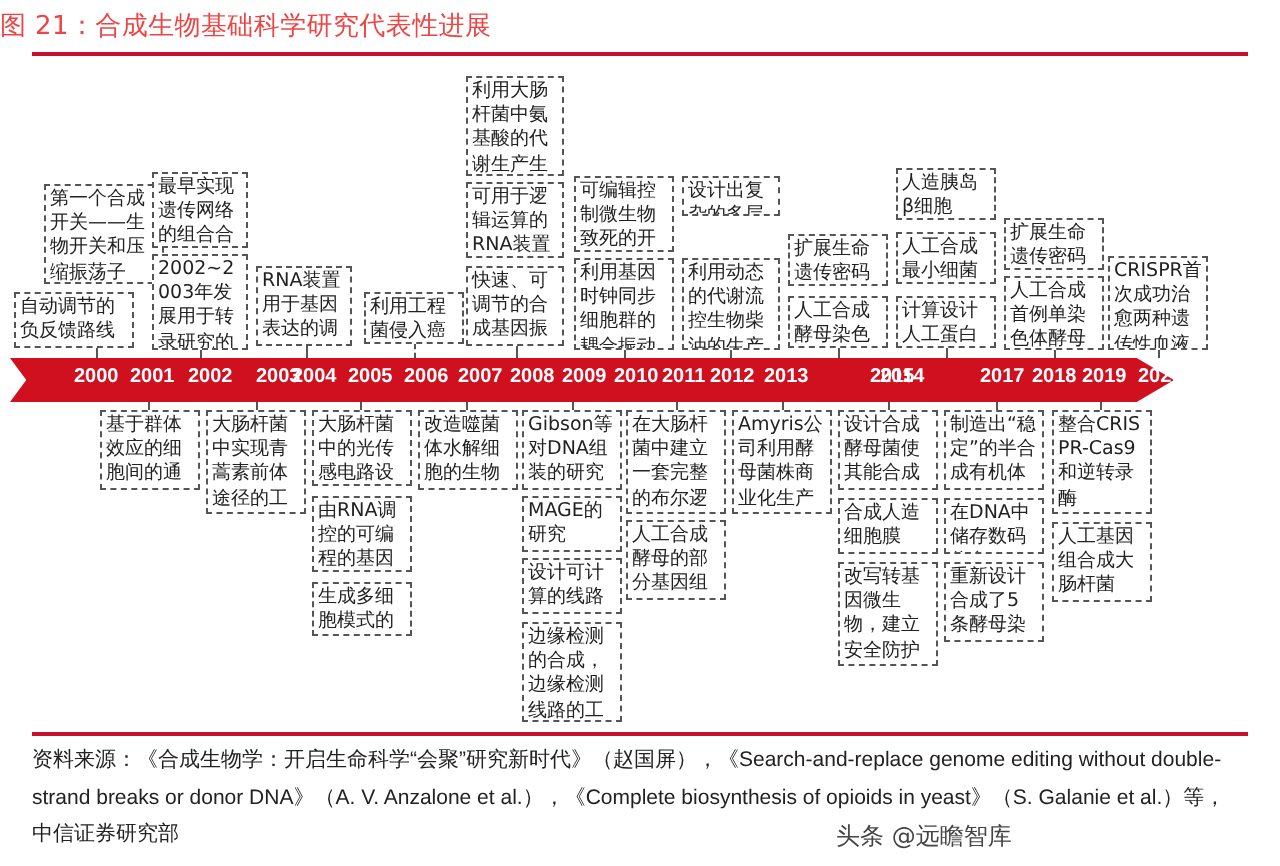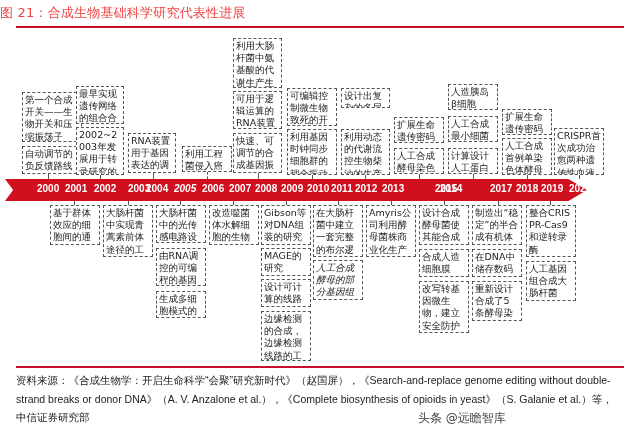--- a/index.html
+++ b/index.html
@@ -29,21 +29,21 @@
   .source { position: absolute; left: 16px; top: 371px; width: 600px; font-size: 10.5px; line-height: 18.5px; color: #222; font-family: "Liberation Sans", "DejaVu Sans", sans-serif; }
   .watermark { position: absolute; left: 418px; top: 410px; font-size: 12px; color: #444; font-family: "DejaVu Sans", sans-serif; }
 </style>
 </head>
 <body>
 
 <div class="title">图 21：合成生物基础科学研究代表性进展</div>
 <div class="title-rule"></div>
 
 <div class="box" style="left:22px;top:92px;width:60px;height:50px;">第一个合成开关——生物开关和压缩振荡子</div>
-<div class="box" style="left:22px;top:146px;width:60px;height:28px;">自动调节的负反馈路线</div>
+<div class="box" style="left:7px;top:146px;width:60px;height:28px;">自动调节的负反馈路线</div>
 <div class="connector" style="left:48px;top:174px;height:5px;"></div>
 
 <div class="box" style="left:76px;top:86px;width:48px;height:38px;">最早实现遗传网络的组合合成</div>
 <div class="box" style="left:76px;top:127px;width:48px;height:48px;">2002~2003年发展用于转录研究的合成路线</div>
 <div class="connector" style="left:100px;top:175px;height:4px;"></div>
 
 <div class="box" style="left:128px;top:133px;width:48px;height:40px;">RNA装置用于基因表达的调控模块</div>
 <div class="connector" style="left:153px;top:173px;height:6px;"></div>
 
 <div class="box" style="left:182px;top:146px;width:50px;height:26px;">利用工程菌侵入癌细胞</div>
@@ -77,21 +77,21 @@
 
 <div class="box" style="left:554px;top:128px;width:50px;height:47px;">CRISPR首次成功治愈两种遗传性血液病</div>
 <div class="connector" style="left:579px;top:175px;height:4px;"></div>
 
 <div class="band"></div>
 <div class="year" style="left:37px;">2000</div>
 <div class="year" style="left:65px;">2001</div>
 <div class="year" style="left:94px;">2002</div>
 <div class="year" style="left:128px;">2003</div>
 <div class="year" style="left:146px;">2004</div>
-<div class="year" style="left:174px;font-style:italic;">2005</div>
+<div class="year" style="left:174px;">2005</div>
 <div class="year" style="left:202px;">2006</div>
 <div class="year" style="left:229px;">2007</div>
 <div class="year" style="left:255px;">2008</div>
 <div class="year" style="left:281px;text-align:right;">2009</div>
 <div class="year" style="left:307px;">2010</div>
 <div class="year" style="left:331px;">2011</div>
 <div class="year" style="left:355px;">2012</div>
 <div class="year" style="left:382px;">2013</div>
 <div class="year" style="left:408px;margin-left:32px;">2014</div>
 <div class="year" style="left:435px;text-align:center;">2015</div>
@@ -116,21 +116,21 @@
 <div class="box" style="left:209px;top:205px;width:50px;height:40px;">改造噬菌体水解细胞的生物膜</div>
 
 <div class="connector" style="left:286px;top:201px;height:5px;"></div>
 <div class="box" style="left:261px;top:205px;width:50px;height:40px;">Gibson等对DNA组装的研究</div>
 <div class="box" style="left:261px;top:248px;width:50px;height:28px;">MAGE的研究</div>
 <div class="box" style="left:261px;top:279px;width:50px;height:28px;">设计可计算的线路</div>
 <div class="box" style="left:261px;top:311px;width:50px;height:50px;">边缘检测的合成，边缘检测线路的工程化</div>
 
 <div class="connector" style="left:338px;top:201px;height:5px;"></div>
 <div class="box" style="left:313px;top:205px;width:50px;height:52px;">在大肠杆菌中建立一套完整的布尔逻辑门</div>
-<div class="box" style="left:313px;top:260px;width:50px;height:40px;font-style:italic;">人工合成酵母的部分基因组</div>
+<div class="box" style="left:313px;top:260px;width:50px;height:40px;">人工合成酵母的部分基因组</div>
 
 <div class="connector" style="left:391px;top:201px;height:5px;"></div>
 <div class="box" style="left:366px;top:205px;width:50px;height:52px;">Amyris公司利用酵母菌株商业化生产青蒿素</div>
 
 <div class="connector" style="left:444px;top:201px;height:5px;"></div>
 <div class="box" style="left:419px;top:205px;width:50px;height:40px;">设计合成酵母菌使其能合成吗啡</div>
 <div class="box" style="left:419px;top:249px;width:50px;height:28px;">合成人造细胞膜</div>
 <div class="box" style="left:419px;top:281px;width:50px;height:52px;">改写转基因微生物，建立安全防护体系</div>
 
 <div class="connector" style="left:498px;top:201px;height:5px;"></div>

